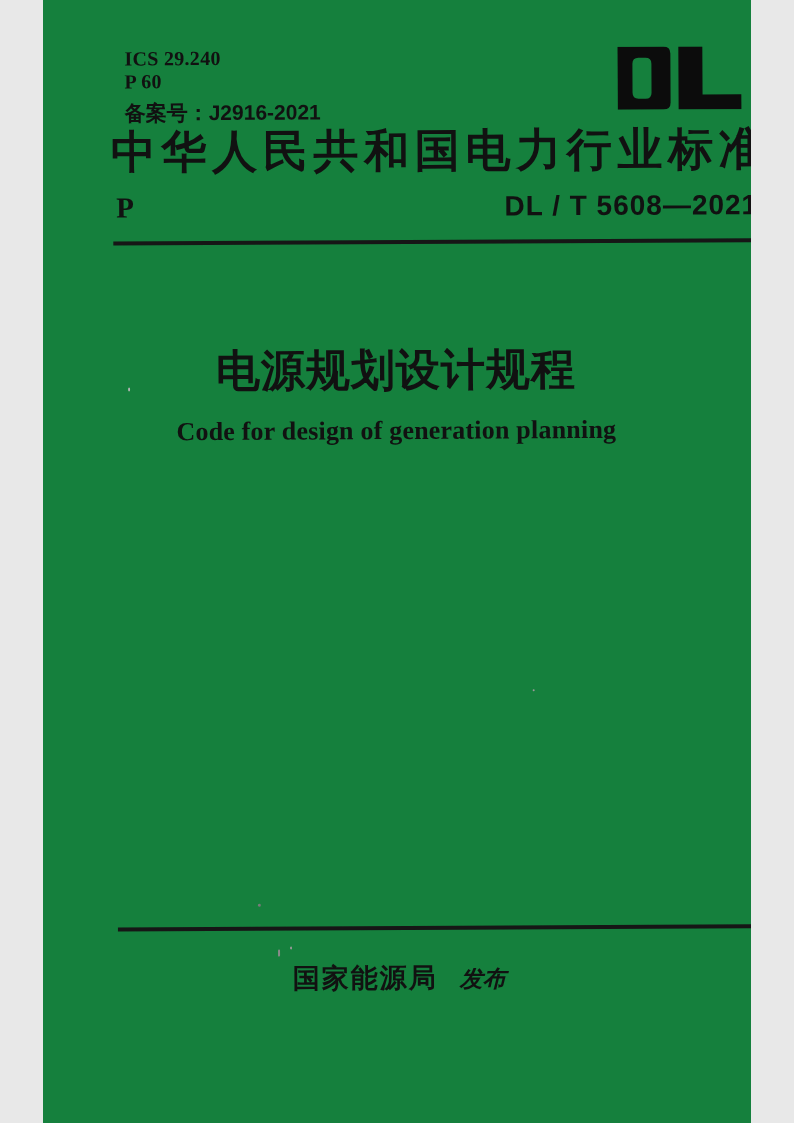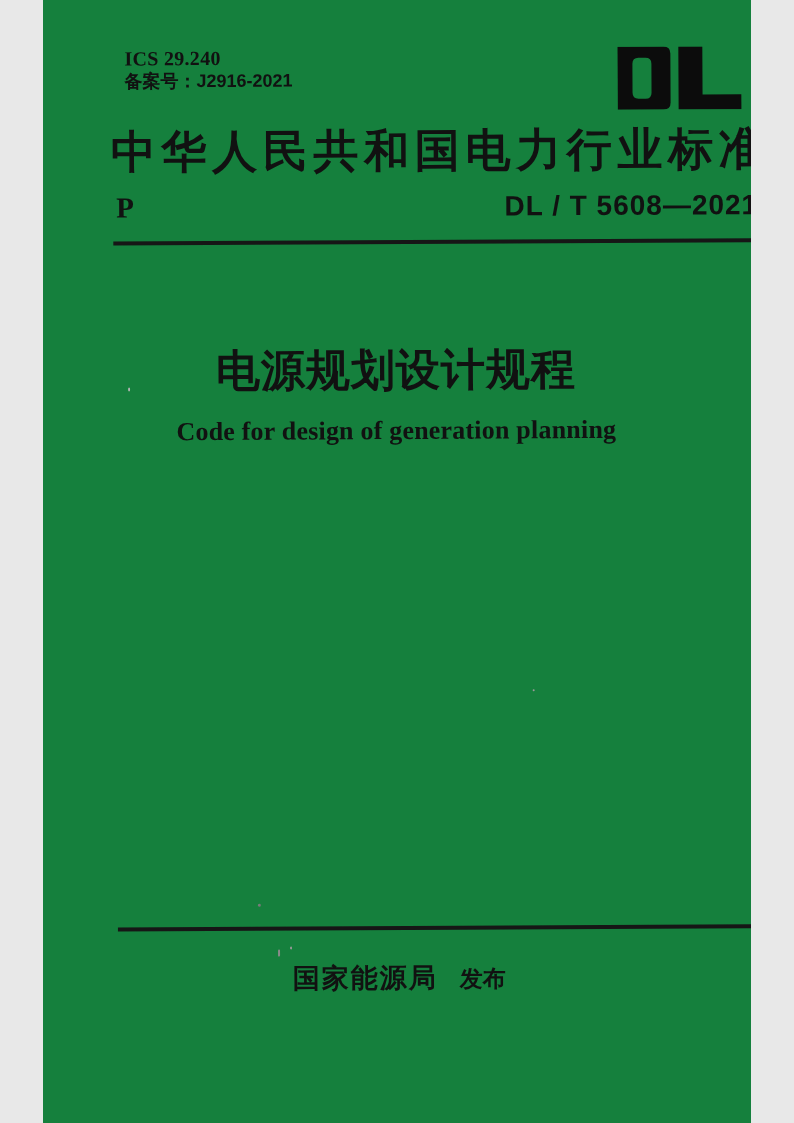--- a/index.html
+++ b/index.html
@@ -19,21 +19,21 @@
     transform-origin:50% 50%;
   }
   
   .meta { position:absolute; left:84px; top:46px; line-height:22.5px; }
   .meta .ics, .meta .pclass {
     font-family:"Liberation Serif","DejaVu Serif",serif;
     font-weight:bold; font-size:20px; letter-spacing:0.3px;
   }
   .meta .record {
     font-family:"Liberation Sans","DejaVu Sans",sans-serif;
-    font-weight:bold; font-size:18px;
+    font-weight:bold; font-size:21px;margin-top:10px;
   }
   
   .logo { position:absolute; left:577px; top:48px; width:124px; height:64px; }
   .logo svg { display:block; width:124px; height:63px; }
   .sr { position:absolute; width:1px; height:1px; overflow:hidden; clip-path:inset(50%); white-space:nowrap; }
   
   .heading {
     position:absolute; left:70px; top:128px; width:653px; height:50px;
     display:flex; justify-content:space-between; align-items:flex-start;
     font-weight:bold; font-size:45px; line-height:1.05;
@@ -69,37 +69,38 @@
     display:flex; justify-content:space-between; align-items:baseline;
     font-family:"Liberation Sans","DejaVu Sans",sans-serif;
     font-weight:bold; font-size:23px; letter-spacing:0.3px;
   }
   
   .issuer-row {
     position:absolute; left:0; right:0; top:960px;
     display:flex; justify-content:center; align-items:baseline; gap:22px;
   }
   .issuer-name { font-weight:bold; font-size:27px; letter-spacing:2px; font-family:Liberation Serif, serif;text-align:right; }
-  .issuer-action { font-weight:bold; font-size:23px; font-family:"Liberation Sans","DejaVu Sans",sans-serif; }
+  .issuer-action { font-weight:bold; font-size:23px; font-family:"Liberation Sans","DejaVu Sans",sans-serif;font-style:italic; }
   
   .speck { position:absolute; background:#7a7a7a; border-radius:50%; }
   .speck-a { left:213px; top:903px; width:3px; height:3px; }
   .speck-b { left:233px; top:949px; width:2px; height:7px; border-radius:2px; background:#8a8a8a; }
   .speck-c { left:245px; top:946px; width:2px; height:3px; background:#9a9a9a; }
   .speck-d { left:489px; top:690px; width:2px; height:2px; background:#9a9a9a; }
   .speck-e { left:86px; top:386px; width:2px; height:4px; background:#b5b5b5; }
 </style>
 </head>
 <body>
 
 <div class="page">
   <div class="scan">
 
     <div class="meta">
       <div class="ics">ICS 29.240</div>
+      <div class="pclass">P 60</div>
       <div class="record">备案号：J2916-2021</div>
     </div>
 
     <div class="logo">
       <svg viewBox="0 0 124 63" xmlns="http://www.w3.org/2000/svg">
         <path fill="#0c0c0c" fill-rule="evenodd" d="M0 0 H46 Q53 0 53 7 V56 Q53 63 46 63 H0 Z
              M15 17 Q15 11 21 11 H28 Q34 11 34 17 V46 Q34 52 28 52 H21 Q15 52 15 46 Z"></path>
         <path fill="#0c0c0c" d="M61 0 H85 V48 H124 V63 H61 Z"></path>
       </svg>
       <span class="sr">DL</span>

